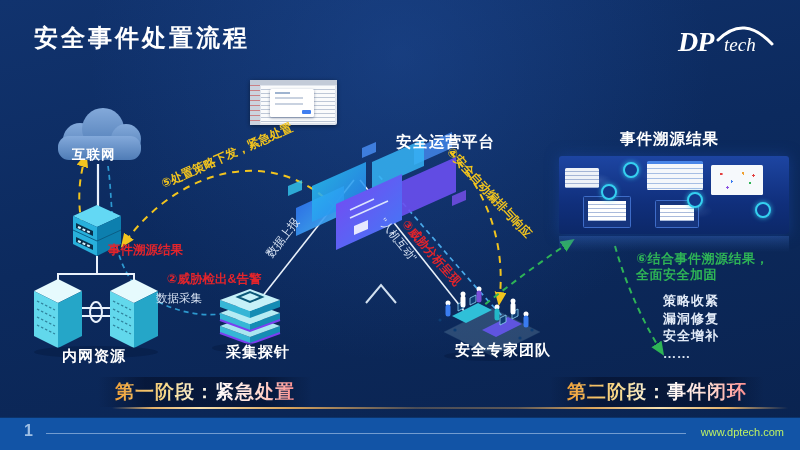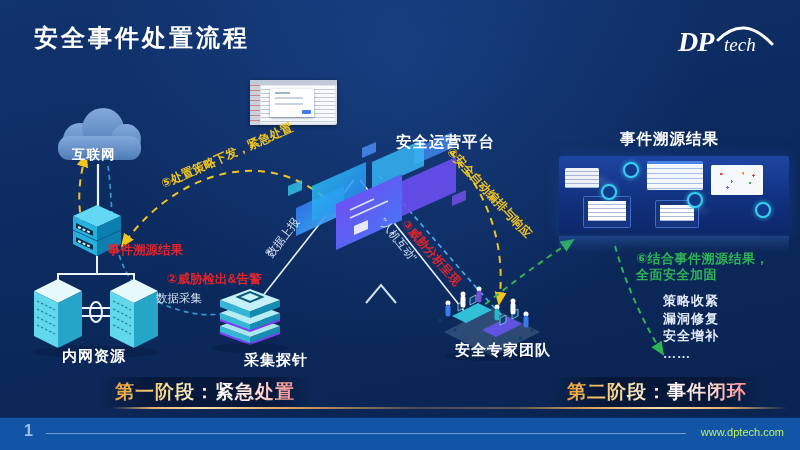--- a/index.html
+++ b/index.html
@@ -264,21 +264,21 @@
     <div class="tp lapE"></div>
     <div class="bdg b1"></div>
     <div class="bdg b2"></div>
     <div class="bdg b3"></div>
     <div class="bdg b4"></div>
   </div>
   <div class="ov trace-reflection"></div>
 
   <div class="node-label cloud-label">互联网</div>
   <div class="node-label" style="left:62px;top:347px;">内网资源</div>
-  <div class="node-label" style="left:244px;top:343px;margin-top:8px;">采集探针</div>
+  <div class="node-label" style="left:226px;top:343px;">采集探针</div>
   <div class="node-label" style="left:455px;top:341px;">安全专家团队</div>
   <div class="node-label" style="left:396px;top:132px;font-size:15.5px;">安全运营平台</div>
   <div class="node-label" style="left:620px;top:129px;font-size:15.5px;">事件溯源结果</div>
 
   <div class="flow-label red" style="left:108px;top:242px;">事件溯源结果</div>
   <div class="flow-label red" style="left:167px;top:271px;">②威胁检出&amp;告警</div>
   <div class="flow-label wht" style="left:156px;top:291px;">数据采集</div>
   <div class="flow-label wht rot" style="left:283px;top:238px;transform:translate(-50%,-50%) rotate(-52deg);">数据上报</div>
   <div class="flow-label wht rot" style="left:398px;top:240px;transform:translate(-50%,-50%) rotate(51deg);font-size:11px;">"人机互动"</div>
   <div class="flow-label red rot" style="left:431px;top:253px;transform:translate(-50%,-50%) rotate(49deg);font-size:12px;">③威胁分析呈现</div>

